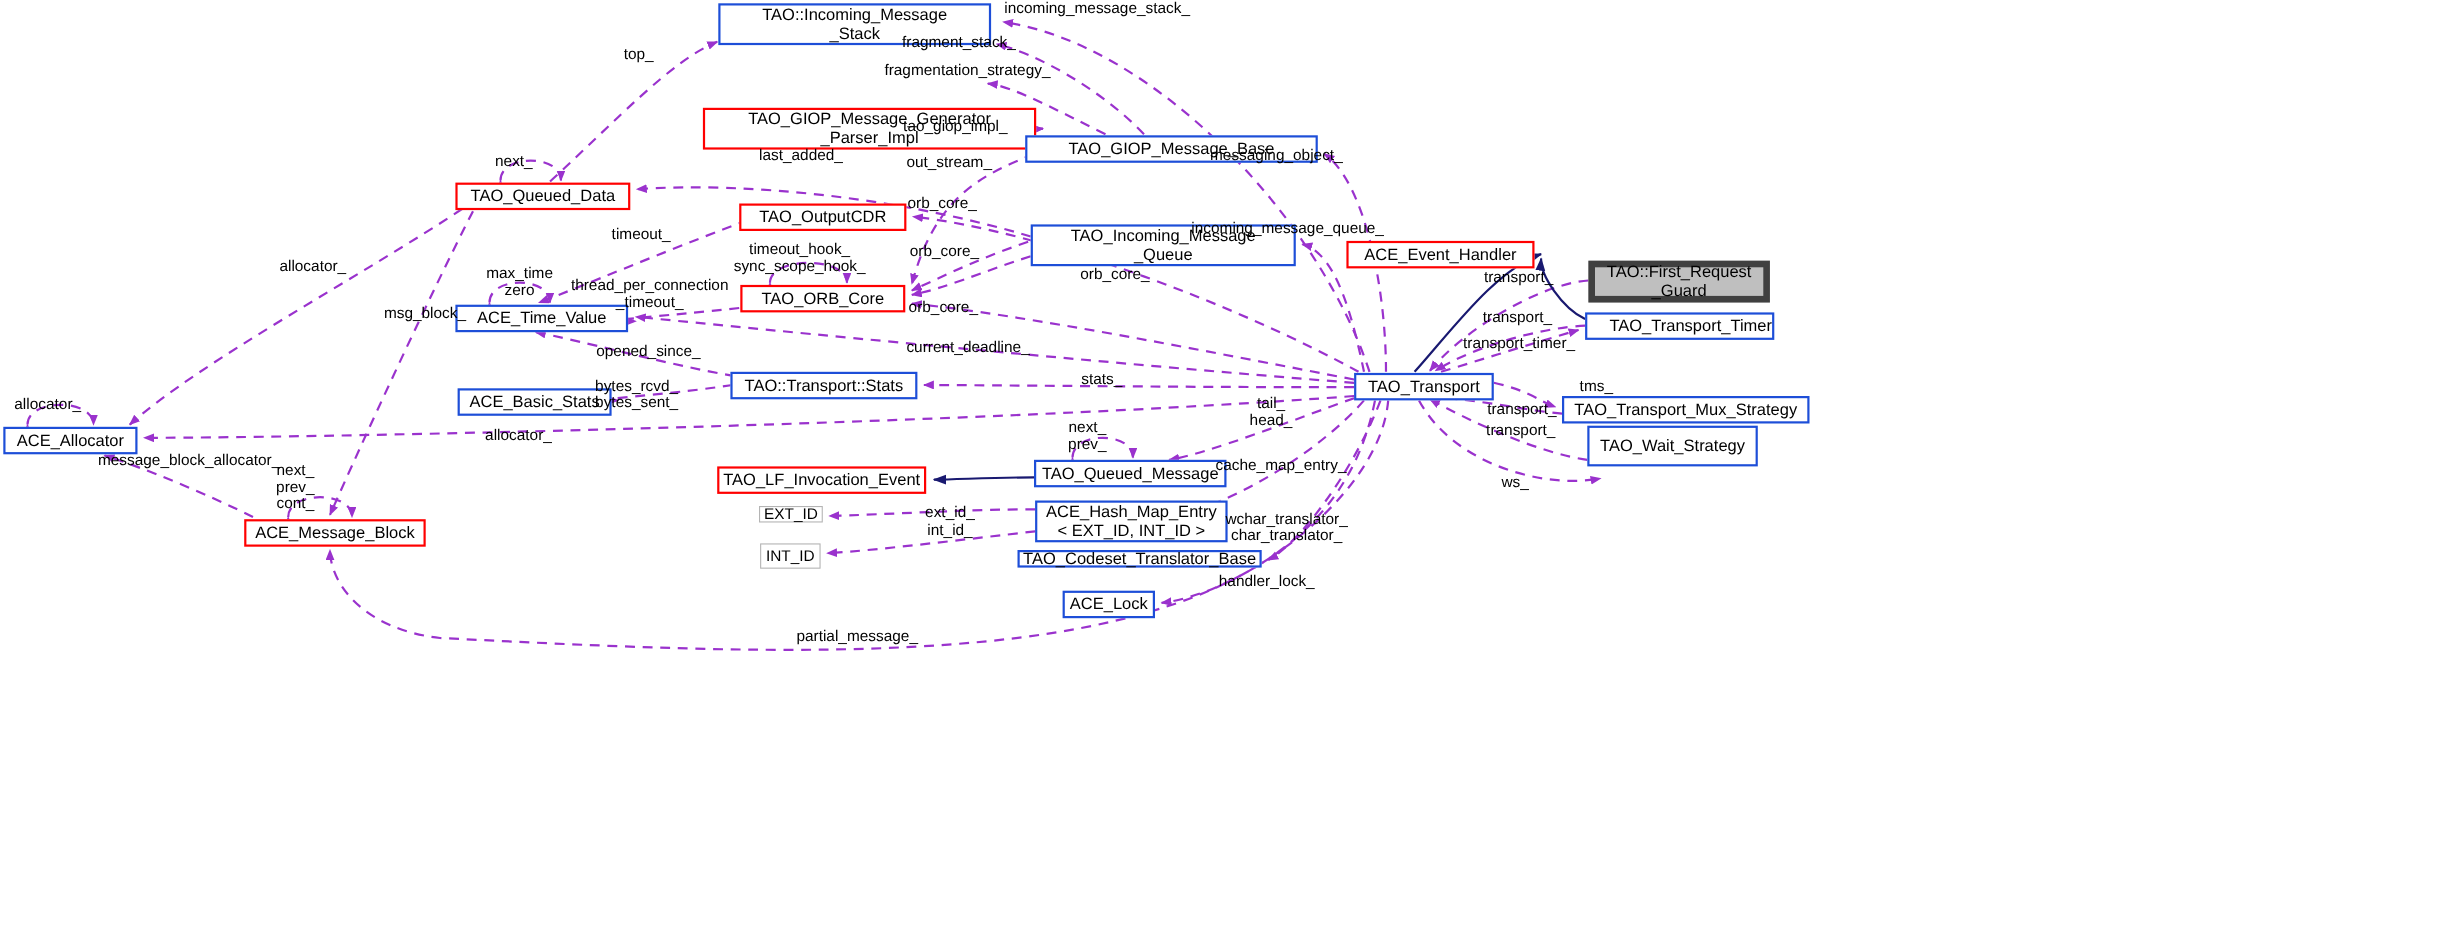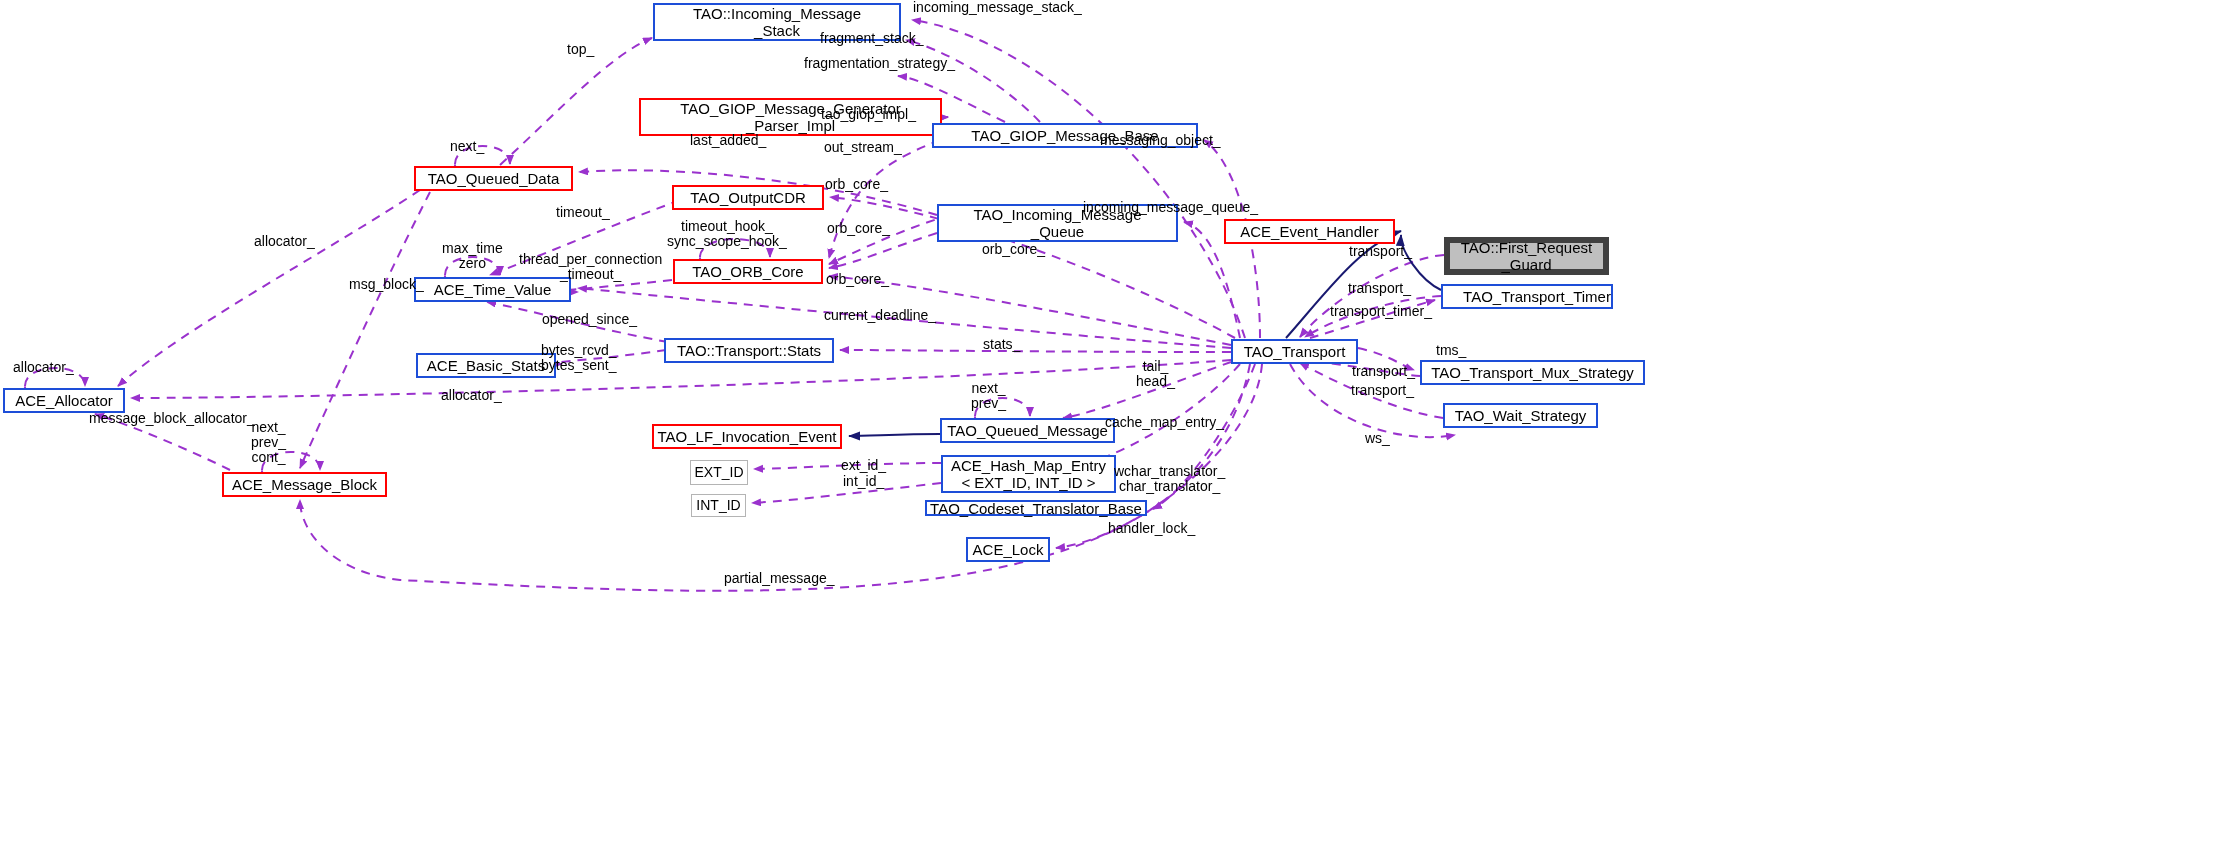--- a/index.html
+++ b/index.html
@@ -196,29 +196,29 @@
   <div class="node black" style="left:664px; top:338px; width:170px; height:25px;">TAO::Transport::Stats</div>
 
   <div class="node black" style="left:1231px; top:339px; width:127px; height:25px;">TAO_Transport</div>
 
   <div class="node black" style="left:416px; top:353px; width:140px; height:25px;">ACE_Basic_Stats</div>
 
   <div class="node black" style="left:1420px; top:360px; width:225px; height:25px;">TAO_Transport_Mux_Strategy</div>
 
   <div class="node black" style="left:3px; top:388px; width:122px; height:25px;">ACE_Allocator</div>
 
-  <div class="node black" style="left:1443px; top:403px; width:155px; height:25px;">TAO_Wait_Strategy</div>
+  <div class="node black" style="left:1443px; top:387px; width:155px; height:37px;">TAO_Wait_Strategy</div>
 
   <div class="node red" style="left:652px; top:424px; width:190px; height:25px;">TAO_LF_Invocation_Event</div>
 
   <div class="node black" style="left:940px; top:418px; width:175px; height:25px;">TAO_Queued_Message</div>
 
   <div class="node red" style="left:222px; top:472px; width:165px; height:25px;">ACE_Message_Block</div>
 
-  <div class="node light" style="left:690px; top:460px; width:58px; height:25px; font-size:14px;">EXT_ID</div>
+  <div class="node light" style="left:690px; top:460px; width:58px; height:15px; font-size:14px;">EXT_ID</div>
 
   <div class="node black" style="left:941px; top:455px; width:175px; height:38px;">ACE_Hash_Map_Entry
 &lt; EXT_ID, INT_ID &gt;</div>
 
   <div class="node light" style="left:691px; top:494px; width:55px; height:23px; font-size:14px;">INT_ID</div>
 
   <div class="node black" style="left:925px; top:500px; width:222px; height:16px;">TAO_Codeset_Translator_Base</div>
 
   <div class="node black" style="left:966px; top:537px; width:84px; height:25px;">ACE_Lock</div>
 

